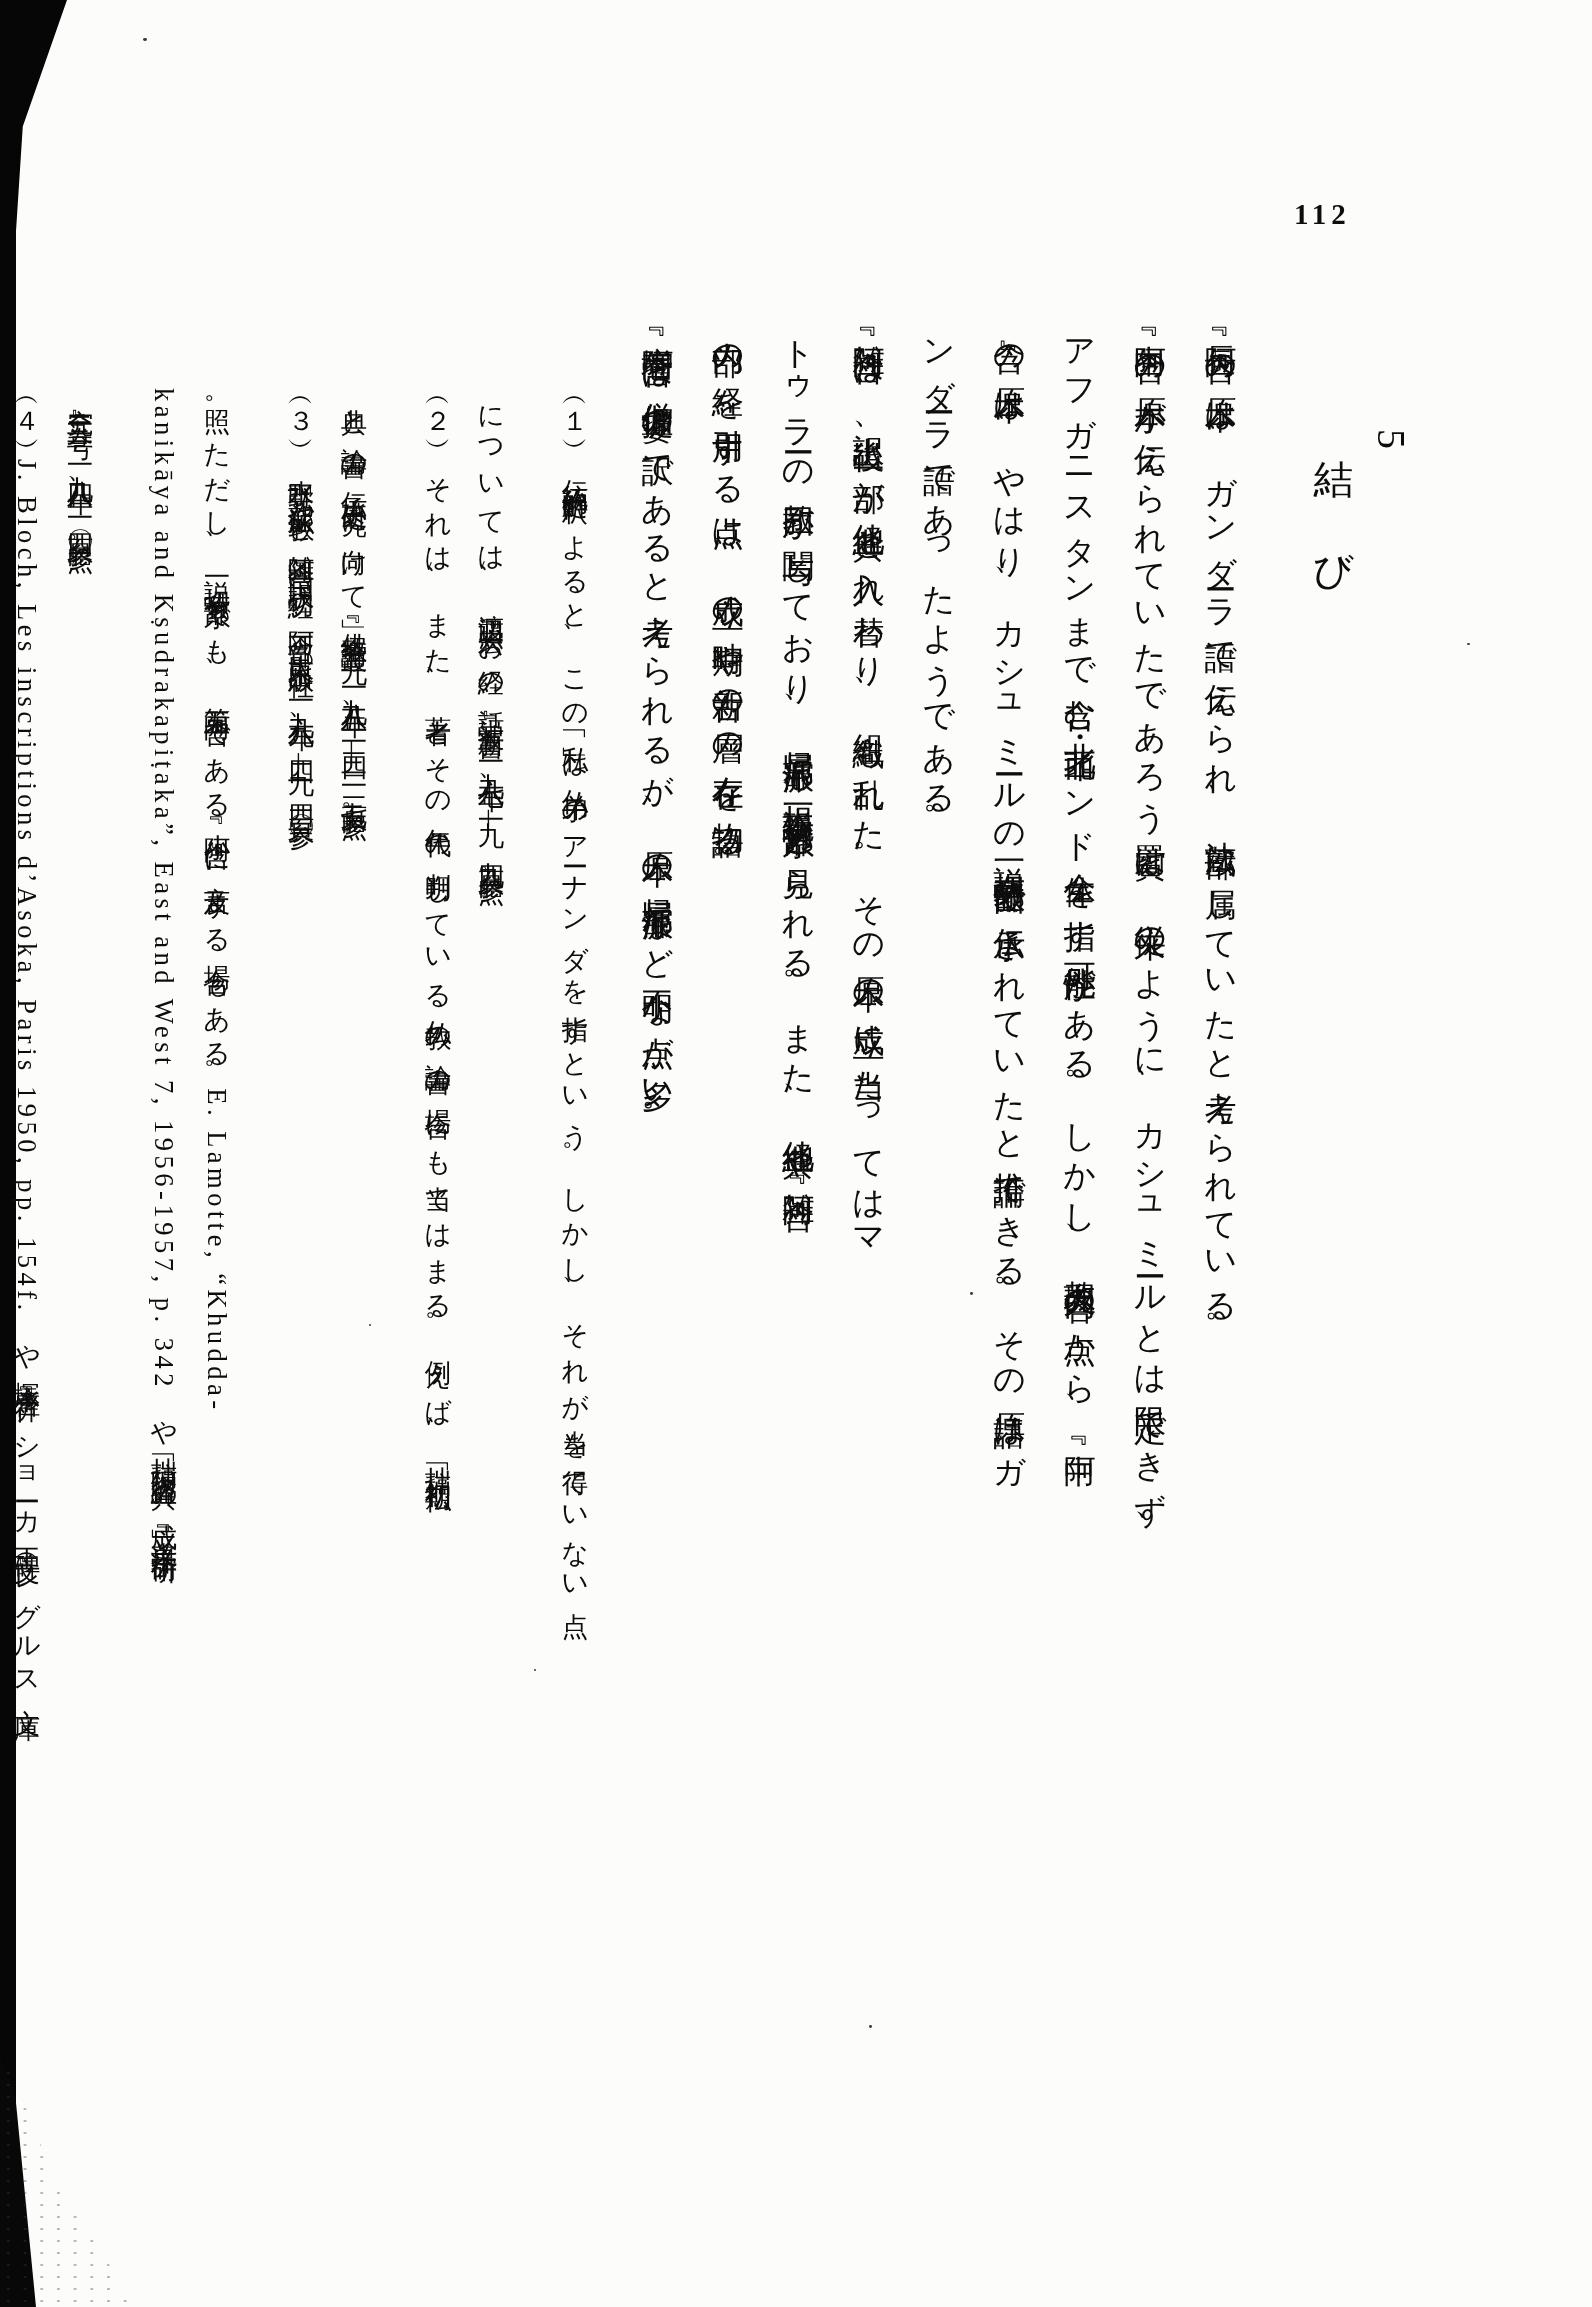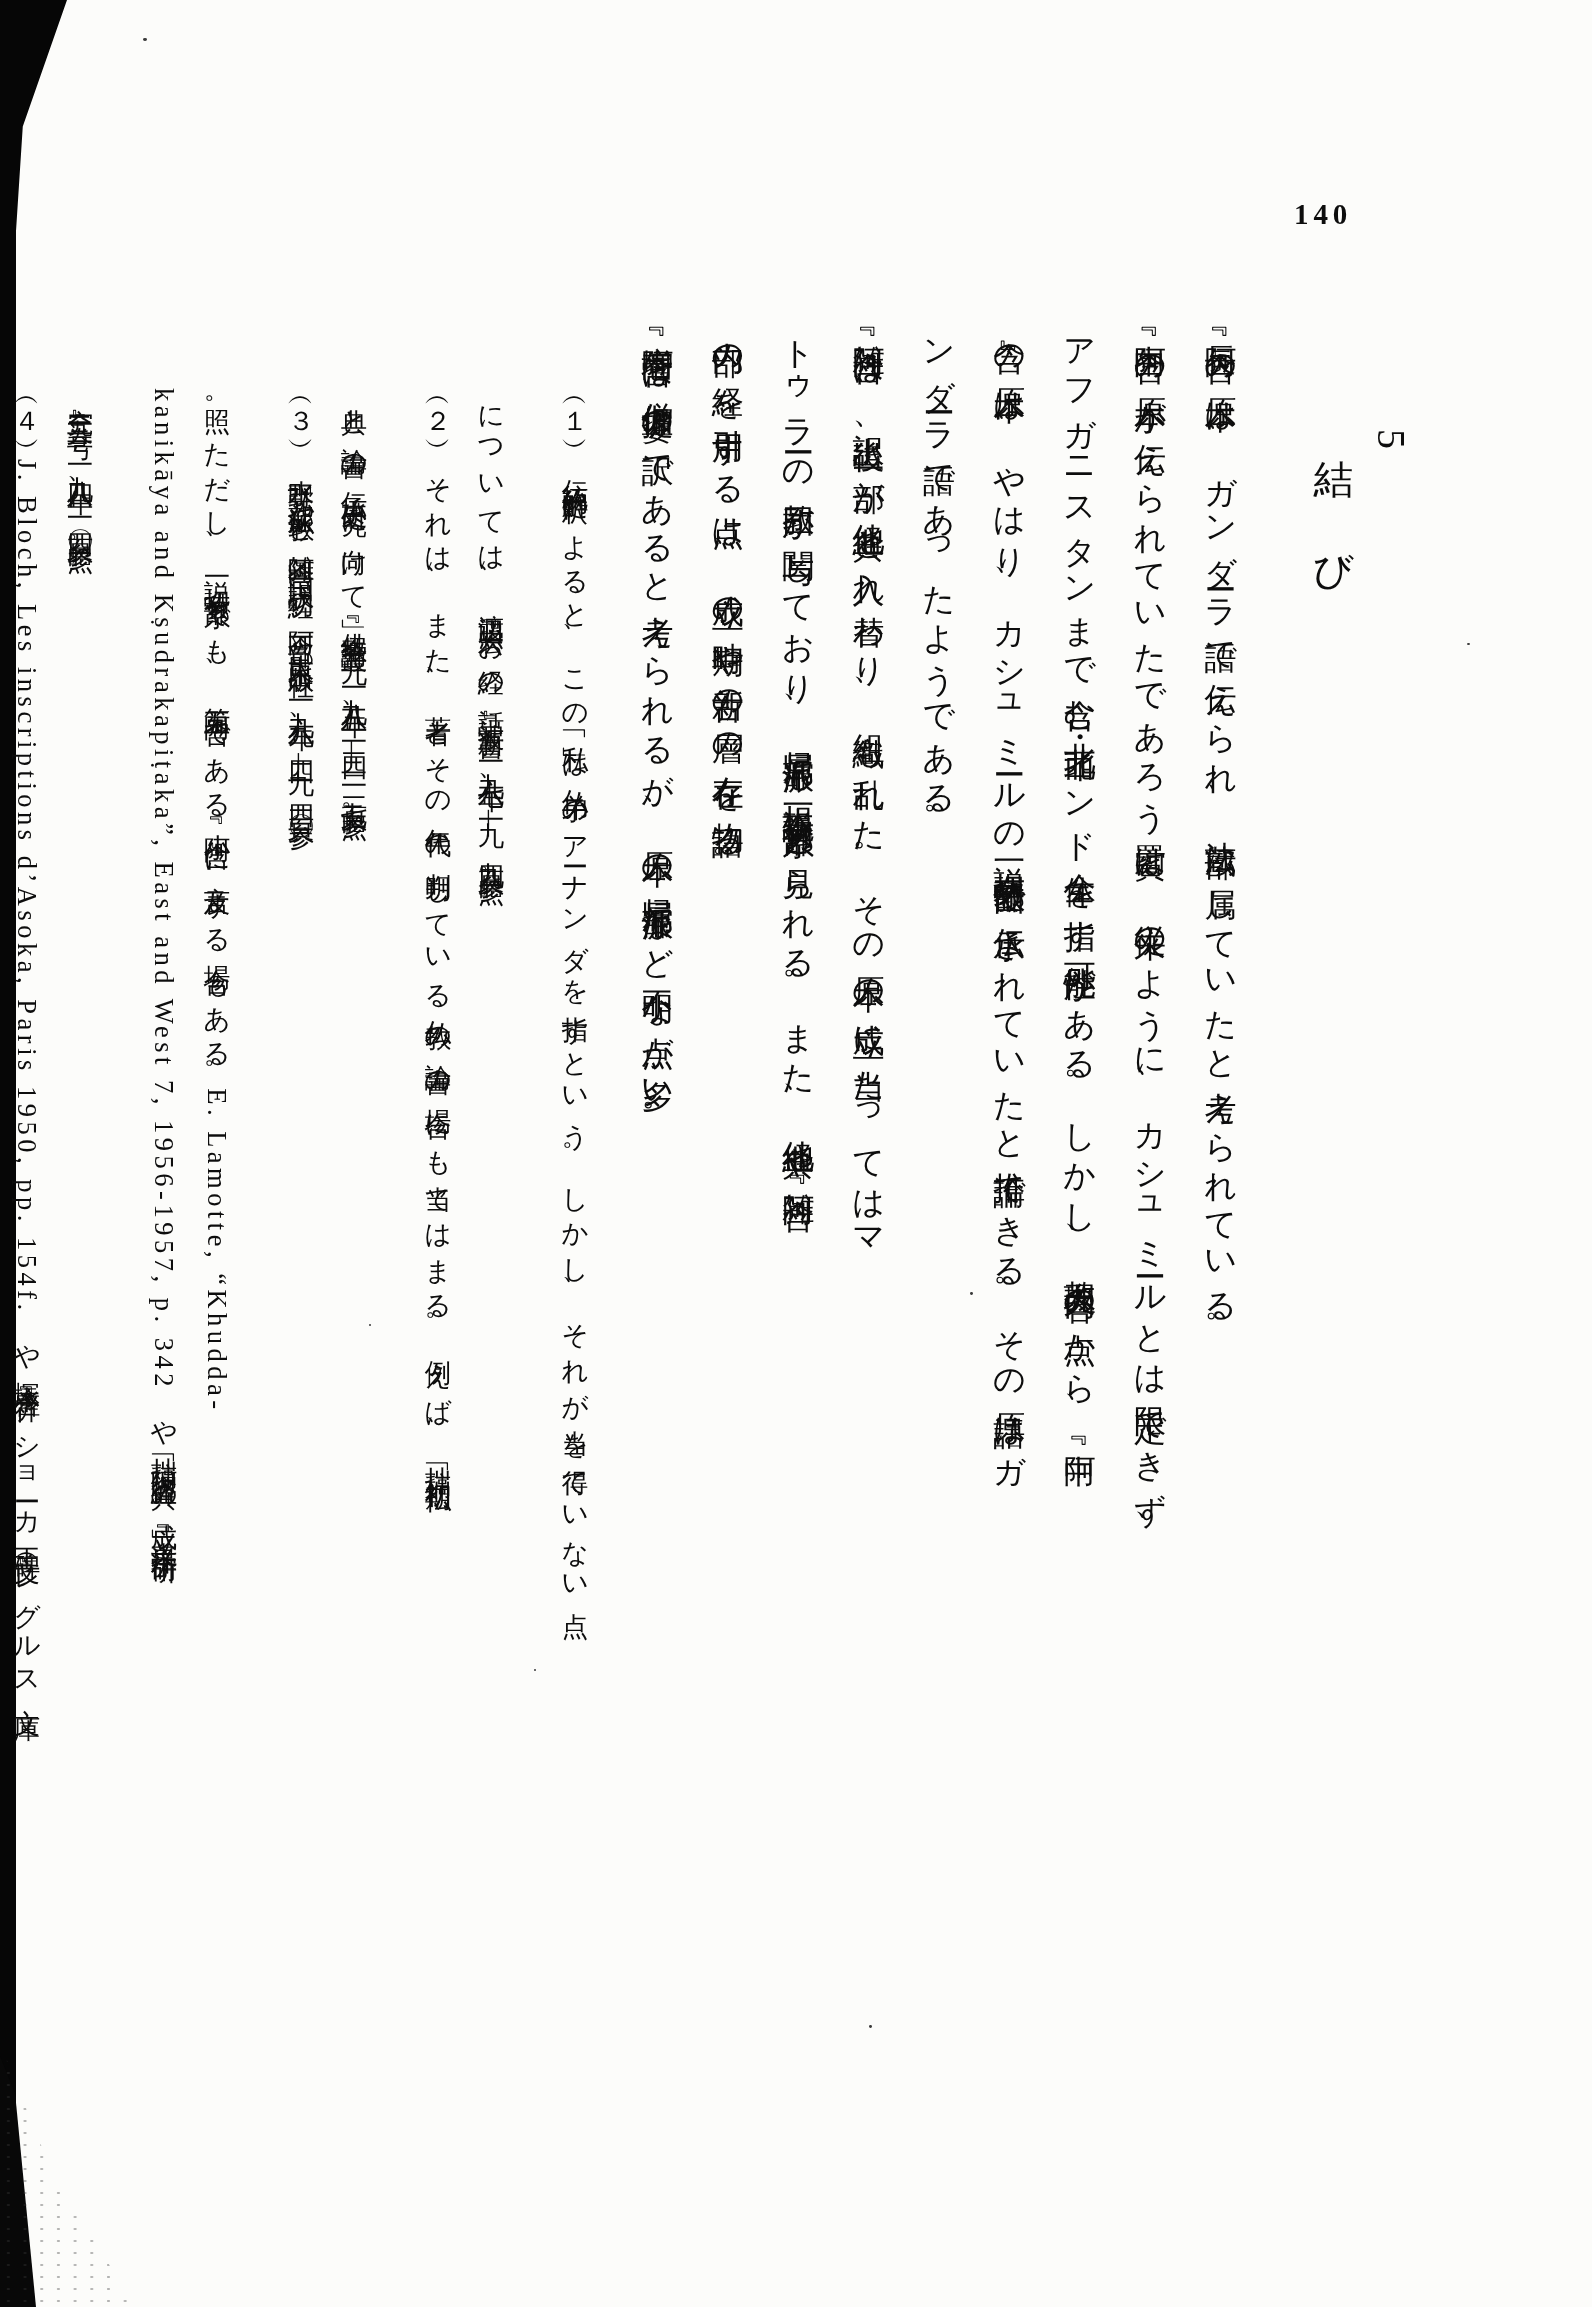--- a/index.html
+++ b/index.html
@@ -69,21 +69,21 @@
 <div class="binding-wedge"></div>
 <div class="binding-foot"></div>
 <div class="scan-noise"></div>
 <div class="speck" style="left:143px;top:38px;width:3.5px;height:2.8px;"></div>
 <div class="speck" style="left:970px;top:1292px;width:2.8px;height:2.8px;"></div>
 <div class="speck" style="left:1467px;top:643px;width:2.8px;height:2.1px;"></div>
 <div class="speck" style="left:869px;top:2025px;width:2.8px;height:2.8px;"></div>
 <div class="speck" style="left:534px;top:1669px;width:2.1px;height:2.1px;"></div>
 <div class="speck" style="left:369px;top:1324px;width:2.1px;height:2.1px;"></div>
 
-<div class="page-number">140</div>
+<div class="page-number">112</div>
 
 <div class="section-heading vert">
   <span class="section-number">5</span>
   <span class="section-title">結び</span>
 </div>
 
 <div class="main-text vert">
   <div class="para">
     <p>『長阿含』の原本は、ガンダーラ語で伝えられ、法蔵部に属していたと考えられている。</p>
   </div>

